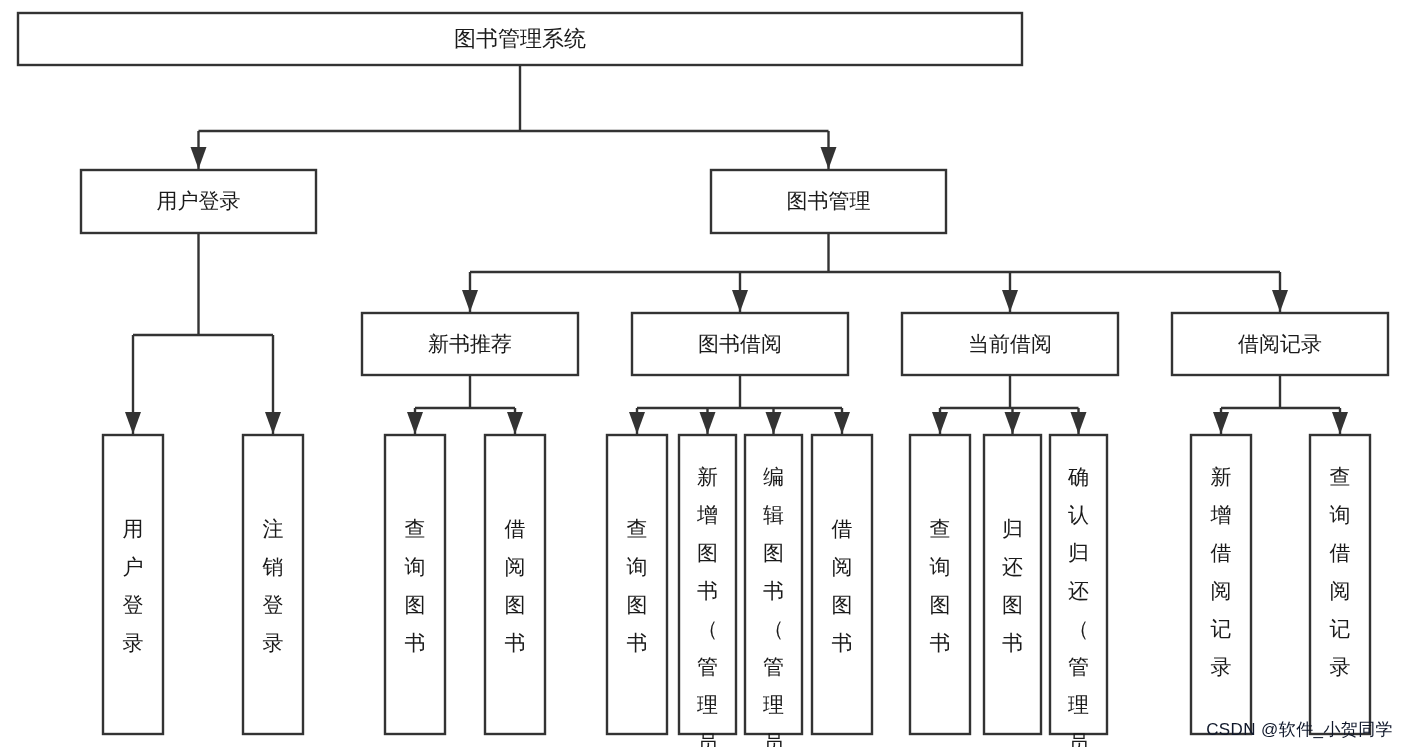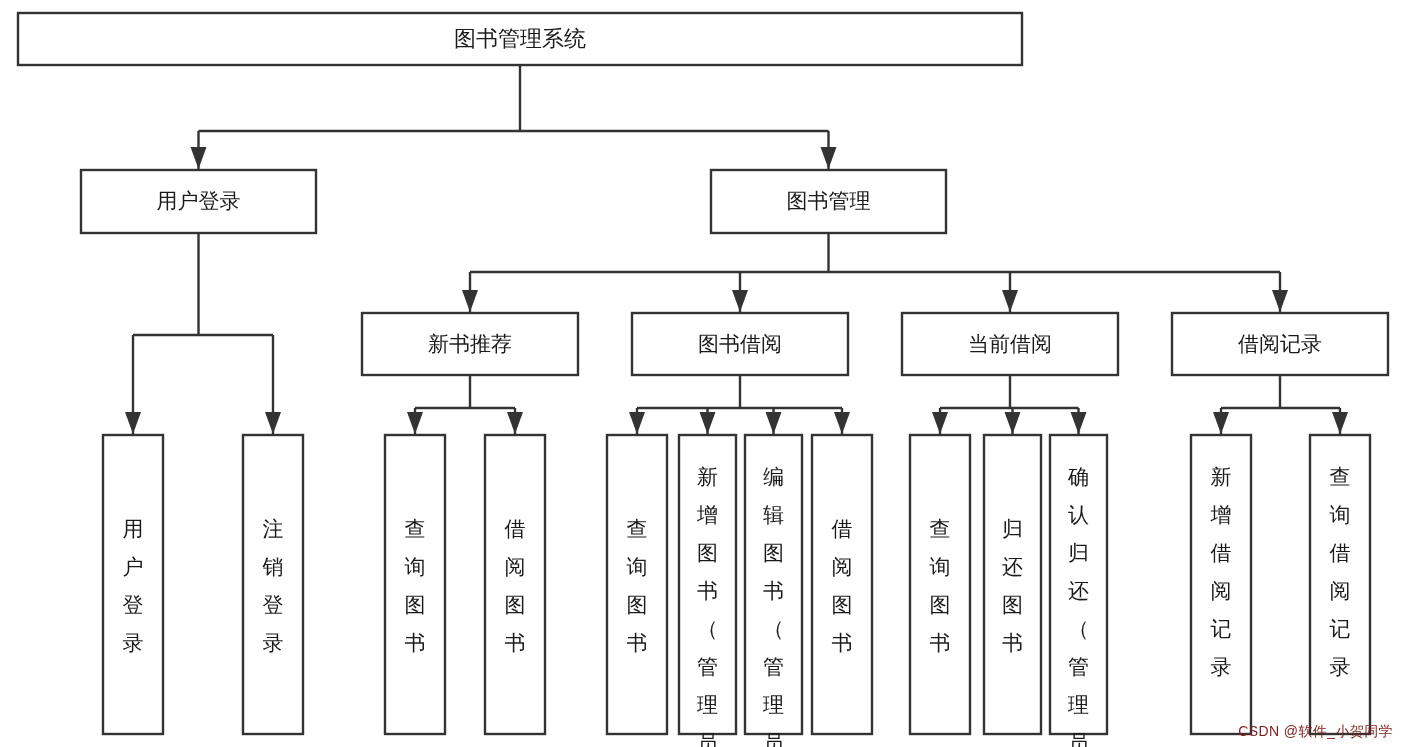--- a/index.html
+++ b/index.html
@@ -53,22 +53,22 @@
     font-family: "Liberation Sans", "DejaVu Sans", sans-serif;
     font-size: 21px;
     fill: #1a1a1a;
     text-anchor: middle;
   }
   .watermark {
     position: absolute;
     right: 12px;
     bottom: 6px;
     font-family: "Liberation Sans", "DejaVu Sans", sans-serif;
-    font-size: 14px;
-    color: #7f1d1d;
+    font-size: 17px;
+    color: #0f172a;
     white-space: nowrap;
     letter-spacing: 0.4px;
   }
 </style>
 </head>
 <body>
 
 <div id="diagram-root">
   <svg class="flow" viewBox="0 0 1405 747">
     <g id="edge-layer">

